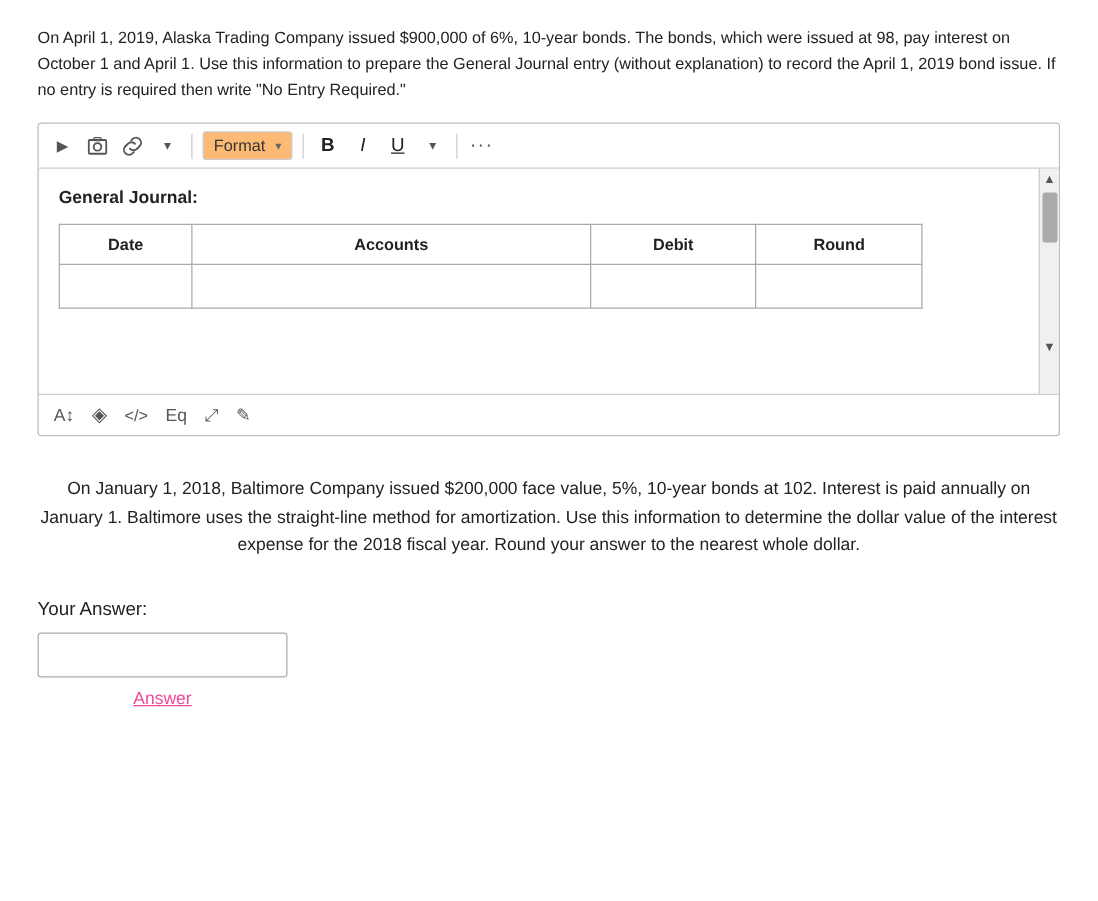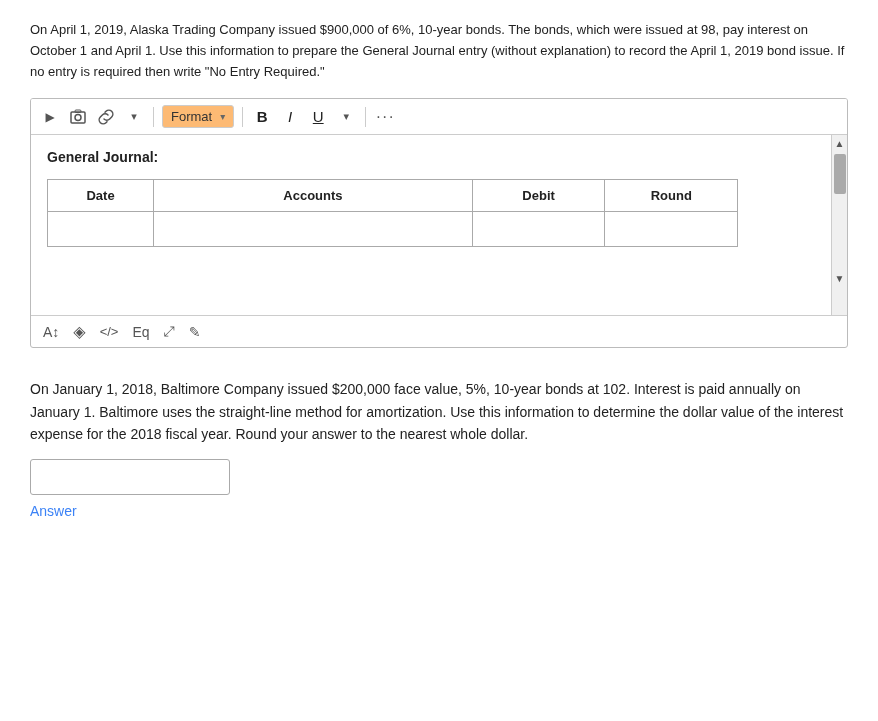--- a/index.html
+++ b/index.html
@@ -221,43 +221,46 @@
     }
 
     .bottom-icon {
       cursor: pointer;
       color: #555;
     }
 
     .question8-body {
       font-size: 14px;
       line-height: 1.6;
-      margin-bottom: 13px;
+      margin-bottom: 32px;
+      text-align: center;
     }
 
     .your-answer-label {
       font-size: 15px;
       margin-bottom: 10px;
     }
 
     .answer-input {
       display: block;
       width: 200px;
       height: 36px;
       border: 1px solid #aaa;
       border-radius: 3px;
       padding: 4px 8px;
       font-size: 14px;
       margin-bottom: 8px;
     }
 
     .answer-label-text {
       font-size: 14px;
+      text-align: center;
       width: 200px;
-      color: #3b82f6;
+      color: #ec4899;
+      text-decoration: underline;
     }
 
     .tri-right::before {
       content: '▶';
       font-size: 12px;
     }
   </style>
 </head>
 <body>
 
@@ -363,17 +366,18 @@
       <span class="bottom-icon" style="font-size:14px;">⤢</span>
       <span class="bottom-icon" style="font-size:14px;">✎</span>
     </div>
   </div>
 </div>
 
 <div>
 
   <div class="question8-body">On January 1, 2018, Baltimore Company issued $200,000 face value, 5%, 10-year bonds at 102. Interest is paid annually on January 1.  Baltimore uses the straight-line method for amortization. Use this information to determine the dollar value of the interest expense for the 2018 fiscal year. Round your answer to the nearest whole dollar.</div>
 
+  <div class="your-answer-label">Your Answer:</div>
 
   <input class="answer-input" type="text" placeholder="" style="">
 
   <div class="answer-label-text">Answer</div>
 </div>
 
 </body></html>

